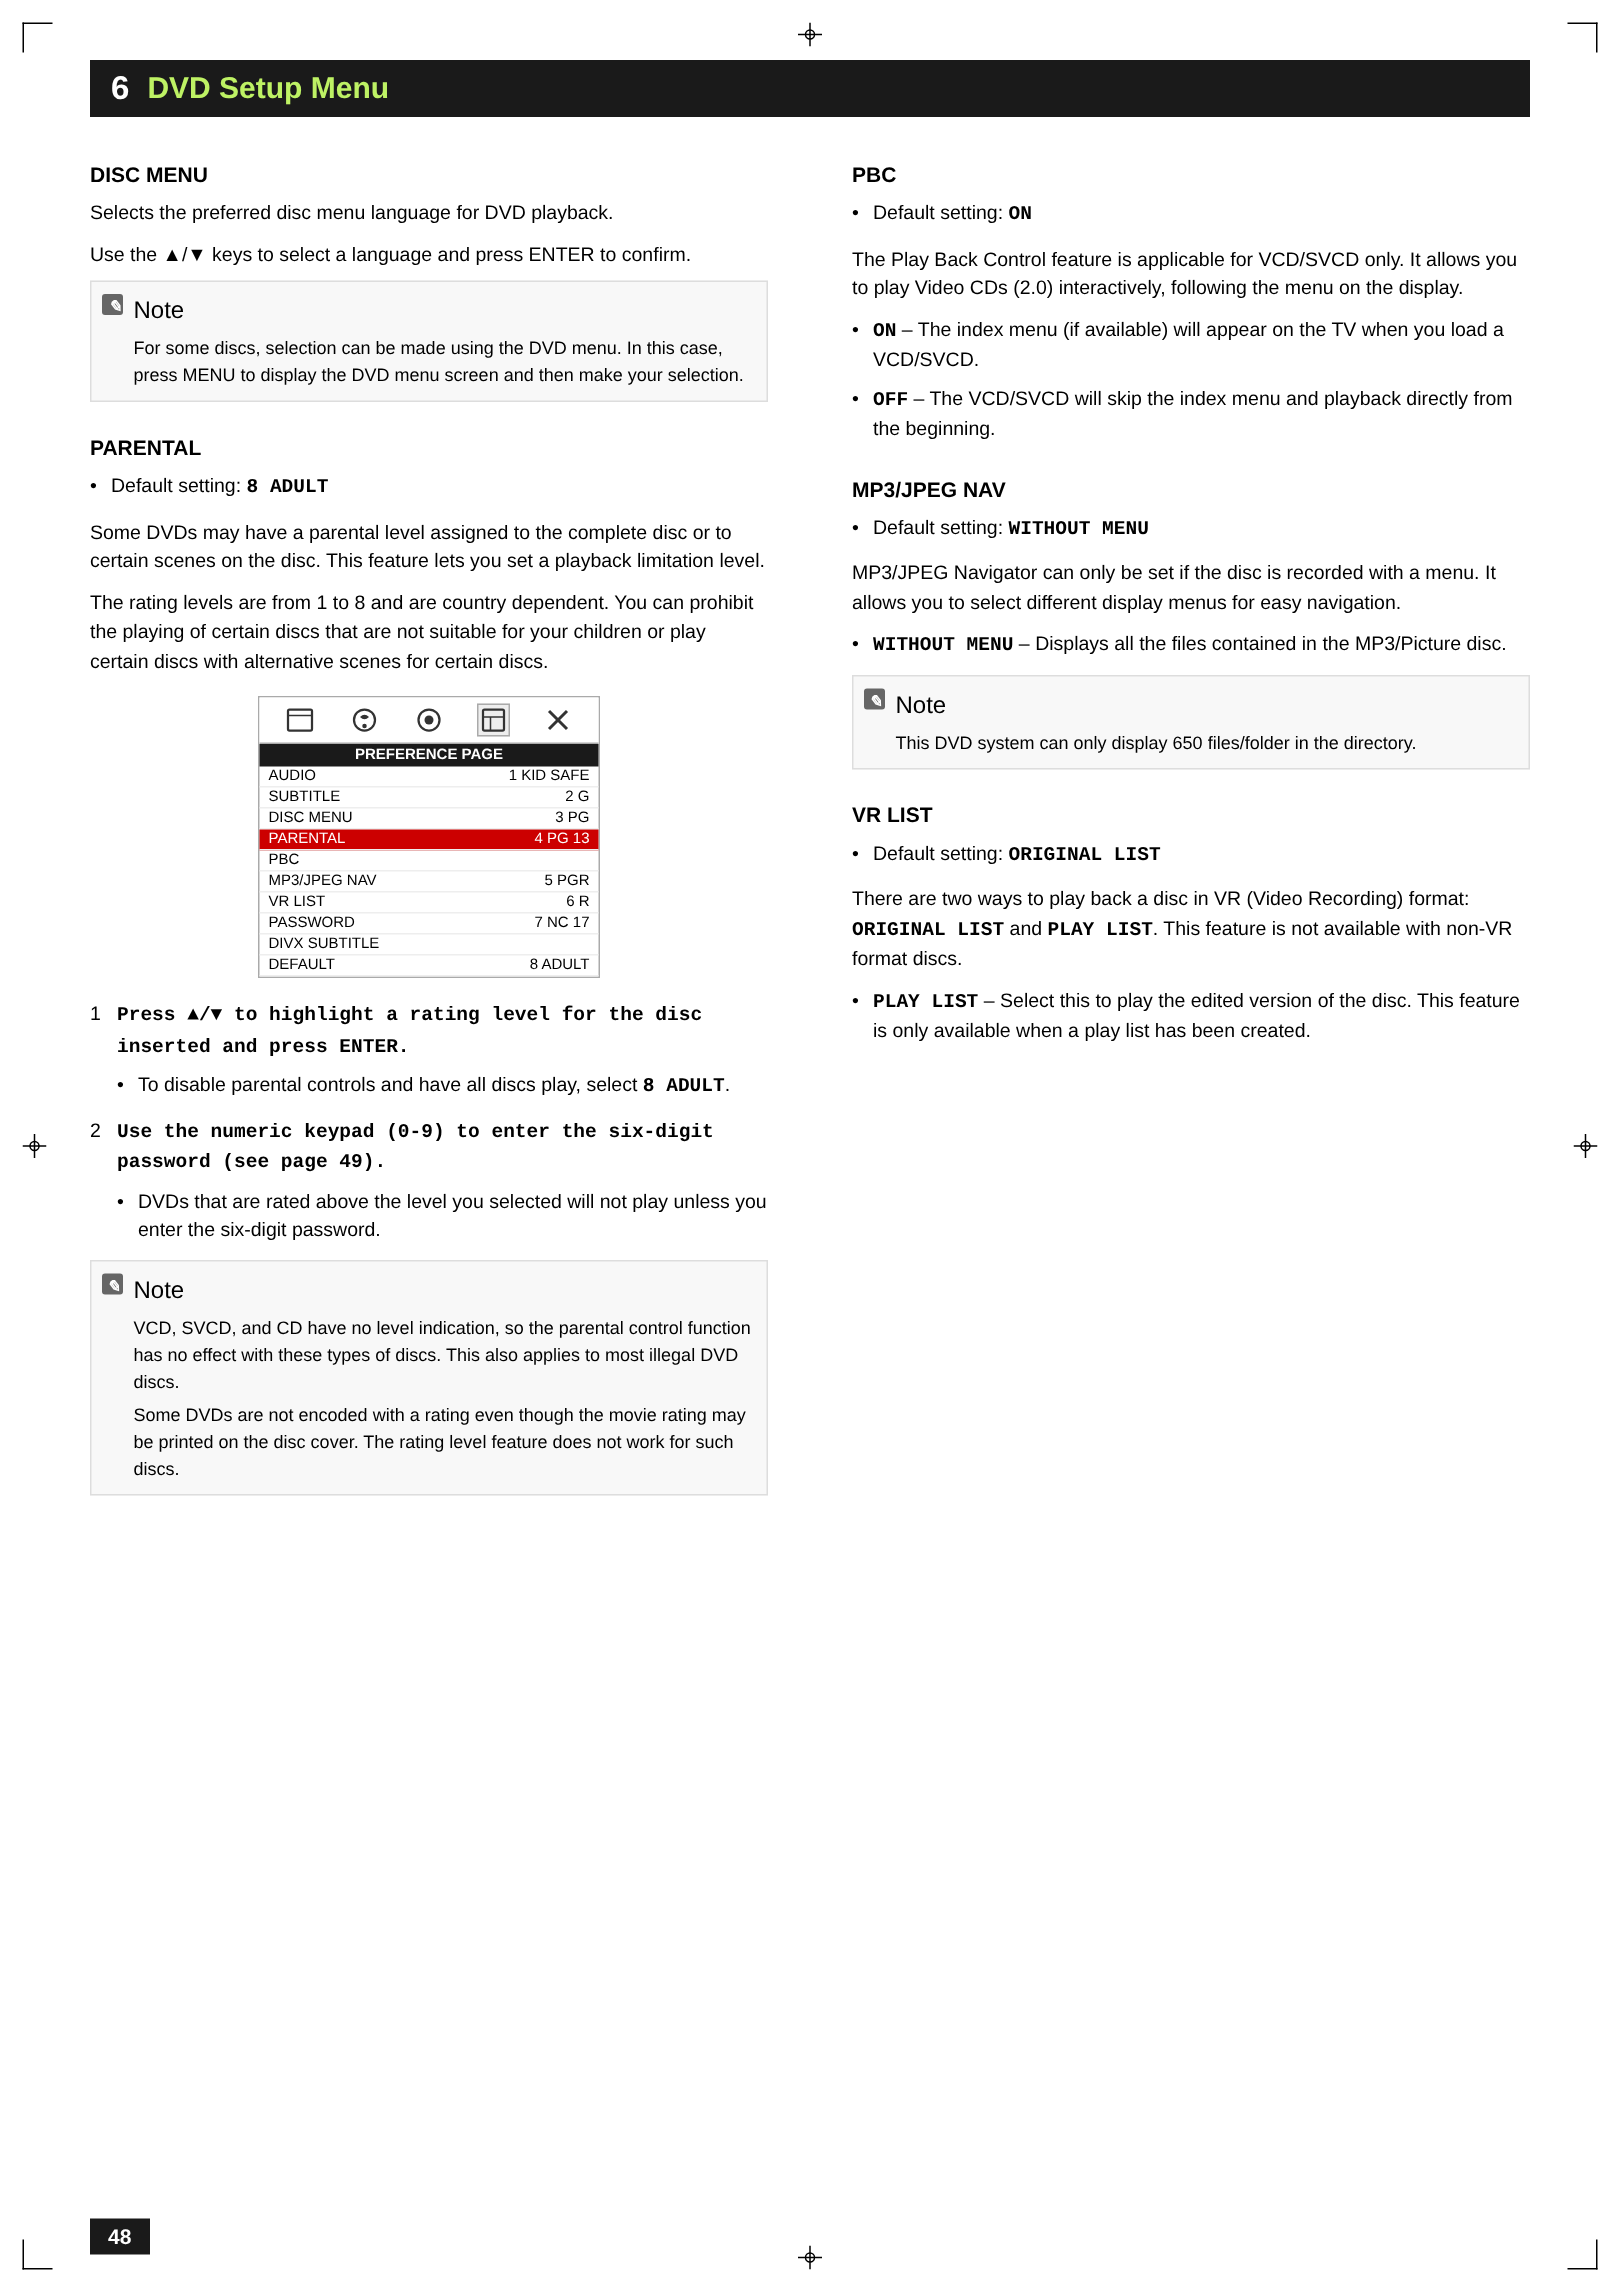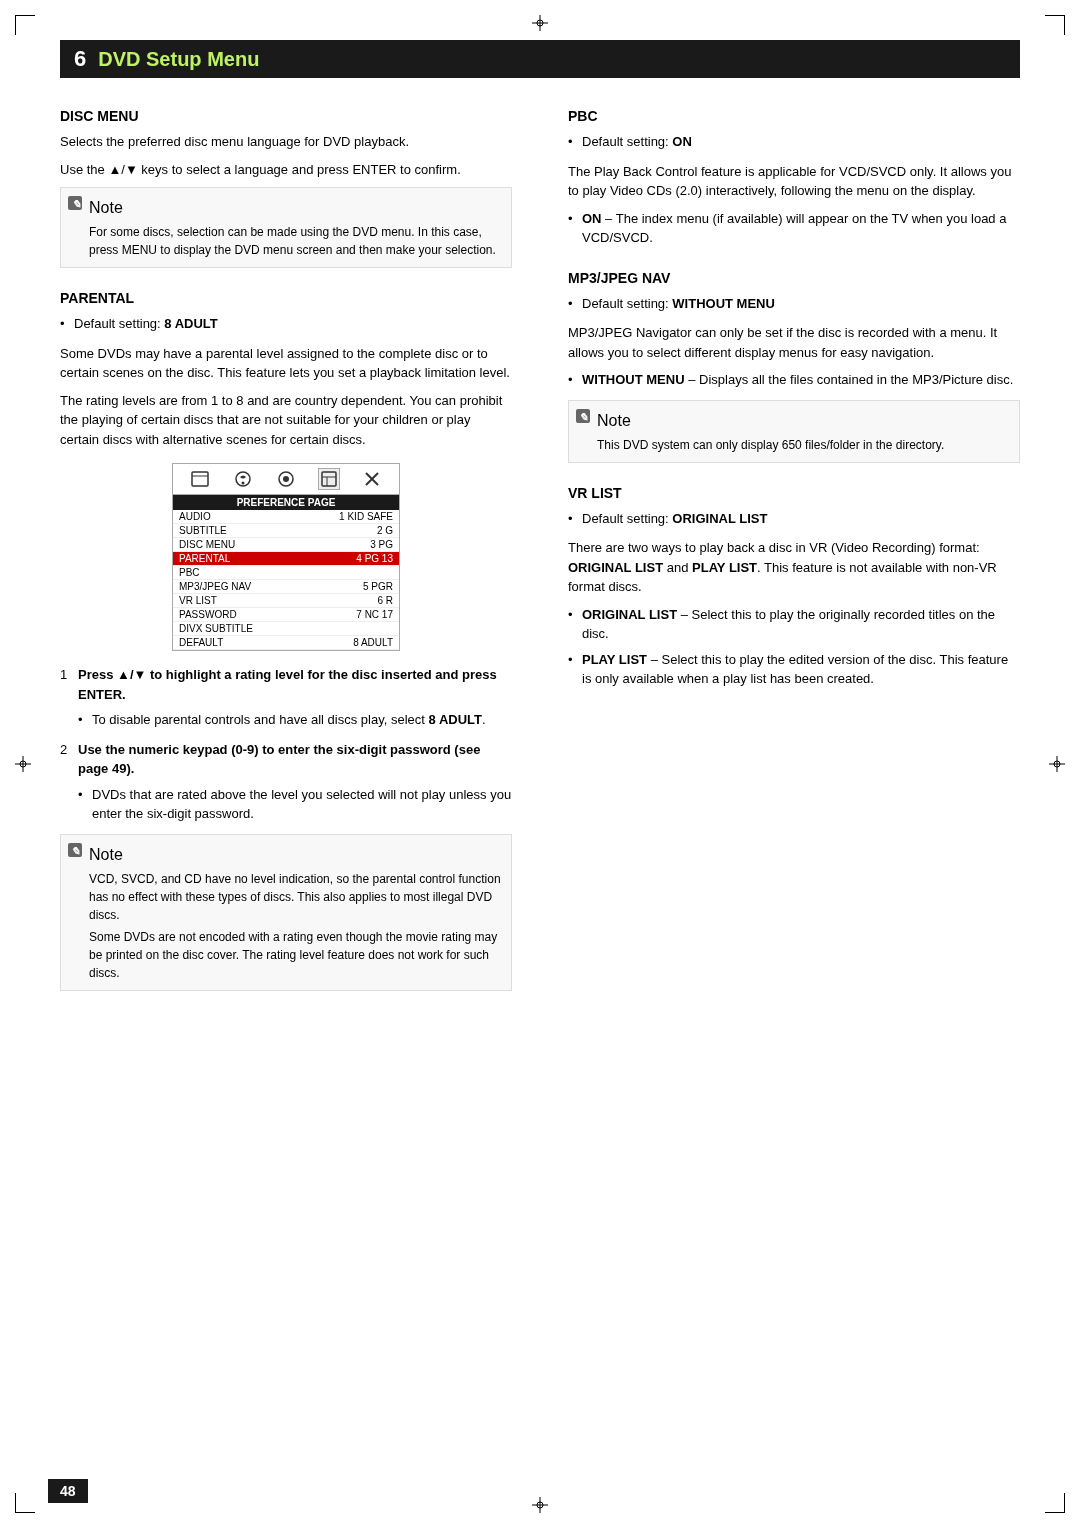--- a/index.html
+++ b/index.html
@@ -110,21 +110,21 @@
     }
     .section-block {
       margin-bottom: 22px;
     }
 
     p {
       margin-bottom: 8px;
       line-height: 1.5;
       font-size: 13px;
     }
-    .bold { font-weight: bold; }
+    .bold { font-weight: bold; font-family: Liberation Mono, monospace; }
 
     ul {
       margin-left: 0;
       margin-bottom: 10px;
       padding-left: 0;
       list-style: none;
     }
     ul li {
       padding-left: 14px;
       position: relative;
@@ -238,21 +238,21 @@
       background: #cc0000;
       color: #fff;
     }
     .pref-row-label { font-size: 10px; }
     .pref-row-value { font-size: 10px; }
 
     
     .page-number-box {
       position: absolute;
       bottom: 25px;
-      left: 48px;
+      left: 60px;
       background: #1a1a1a;
       color: #fff;
       font-size: 14px;
       font-weight: bold;
       padding: 4px 12px;
     }
   </style>
 </head>
 <body>
 
@@ -446,20 +446,23 @@
         <ul>
           <li>
             <span>Default setting: </span><span class="bold">ON</span>
           </li>
         </ul>
         <p>The Play Back Control feature is applicable for VCD/SVCD only. It allows you to play Video CDs (2.0) interactively, following the menu on the display.</p>
         <ul>
           <li>
             <span class="bold">ON</span><span> – </span><span>The index menu (if available) will appear on the TV when you load a VCD/SVCD.</span>
           </li>
+          <li>
+            <span class="bold">OFF</span><span> – </span><span>The VCD/SVCD will skip the index menu and playback directly from the beginning.</span>
+          </li>
         </ul>
       </div>
 
       <div class="section-block">
         <div class="section-title">MP3/JPEG NAV</div>
         <ul>
           <li>
             <span>Default setting: </span><span class="bold">WITHOUT MENU</span>
           </li>
         </ul>
@@ -486,23 +489,20 @@
         <ul>
           <li>
             <span>Default setting: </span><span class="bold">ORIGINAL LIST</span>
           </li>
         </ul>
         <p>
           <span>There are two ways to play back a disc in VR (Video Recording) format: </span><span class="bold">ORIGINAL LIST</span><span> and </span><span class="bold">PLAY LIST</span><span>. This feature is not available with non-VR format discs.</span>
         </p>
         <ul>
           <li>
-            <span class="bold">ORIGINAL LIST</span><span> – </span><span>Select this to play the originally recorded titles on the disc.</span>
-          </li>
-          <li>
             <span class="bold">PLAY LIST</span><span> – </span><span>Select this to play the edited version of the disc. This feature is only available when a play list has been created.</span>
           </li>
         </ul>
       </div>
 
     </div>
 
   </div>
 
   <div class="page-number-box">48</div>

